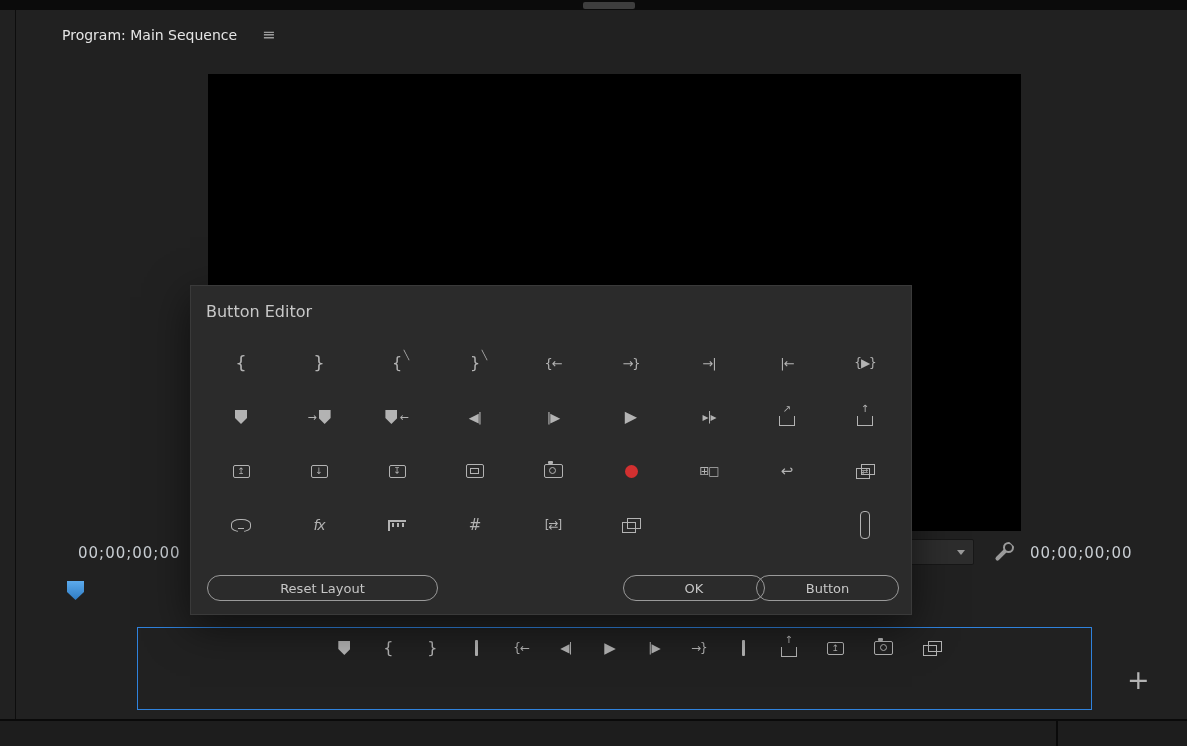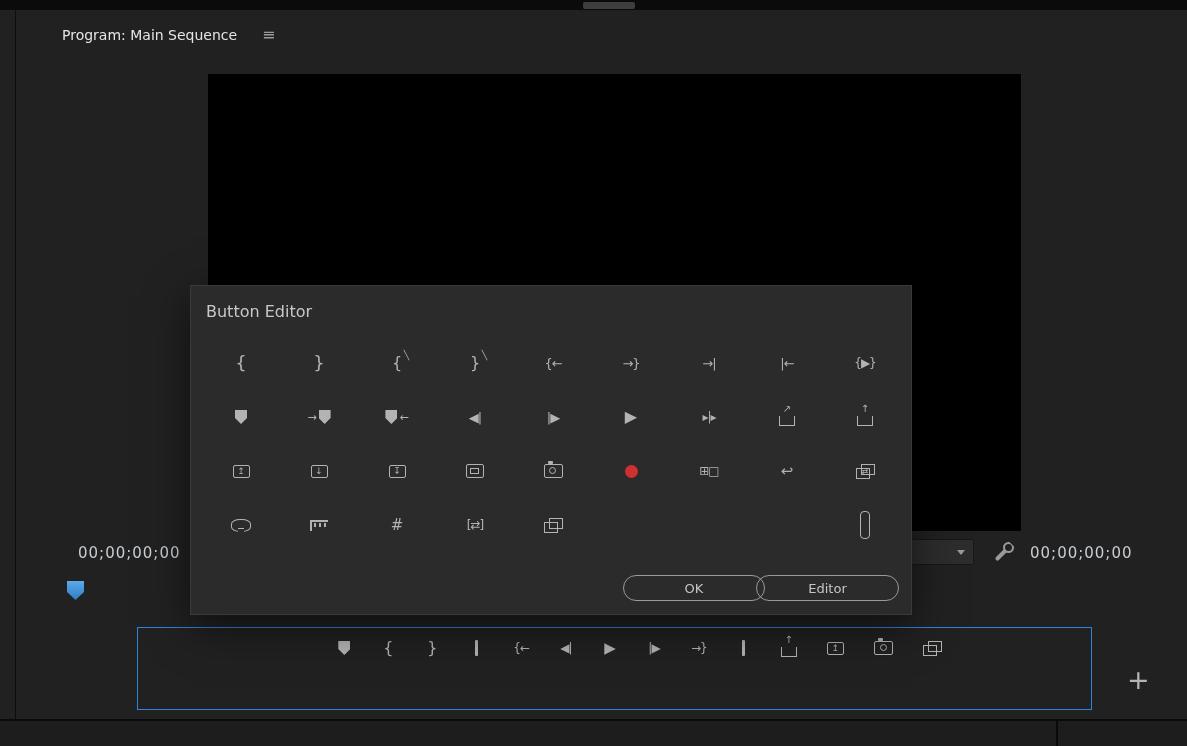--- a/index.html
+++ b/index.html
@@ -269,34 +269,38 @@
         </div>
         <div class="cell">
           <span class="stk">
             <i class="pa">⇄</i>
           </span>
         </div>
         <div class="cell">
           <span class="vr"></span>
         </div>
         <div class="cell">
+          <span class="g it" style="font-size: 14px; letter-spacing: -1px;">fx</span>
+        </div>
+        <div class="cell">
           <span class="rul"></span>
         </div>
         <div class="cell">
           <span class="g" style="font-size: 15px;">#</span>
         </div>
         <div class="cell">
           <span class="g" style="font-size: 12px; letter-spacing: -1px;">[⇄]</span>
         </div>
         <div class="cell">
           <span class="stk"></span>
         </div>
         <div class="cell" style="grid-column: 9;">
           <span class="spc"></span>
         </div>
       </div>
+    <button class="btn btn-reset">Reset Layout</button>
     <button class="btn btn-ok">OK</button>
-    <button class="btn btn-cancel">Editor</button>
+    <button class="btn btn-cancel">Button</button>
   </div>
 </div>
 
 <div class="bottom-strip"></div>
 <div class="bottom-divider"></div>
 
 </body></html>

